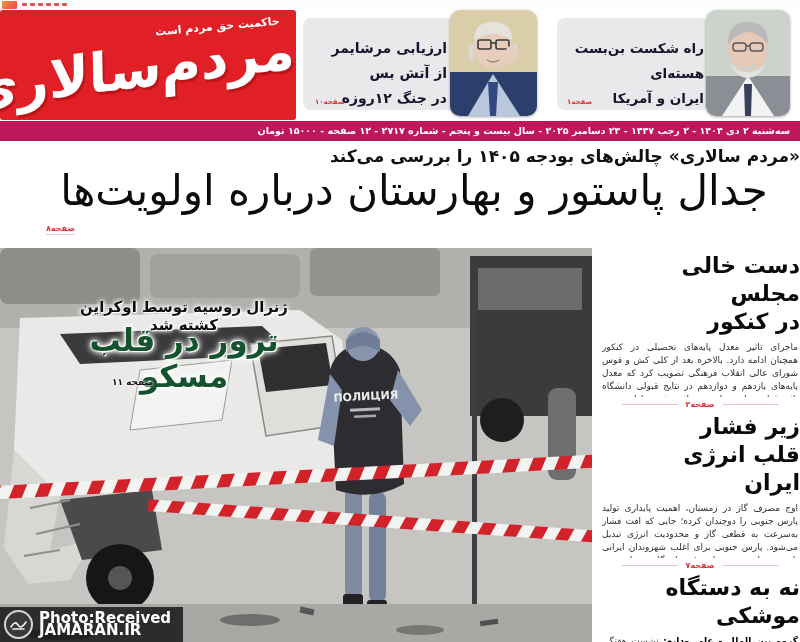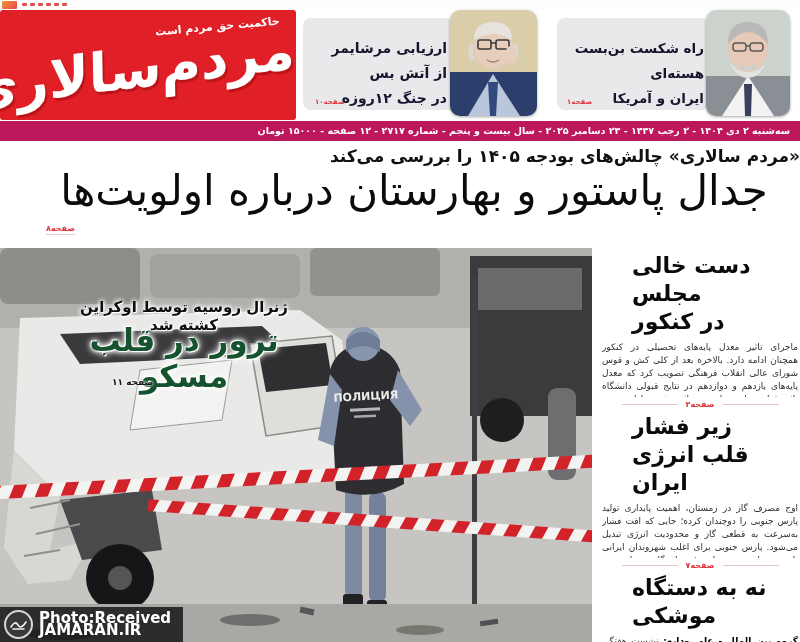--- a/index.html
+++ b/index.html
@@ -49,21 +49,21 @@
   .cap-page{position:absolute;top:129px;left:112px;font-size:9px;font-weight:bold;color:#141414;
            direction:rtl;text-shadow:0 0 3px #fff,0 0 3px #fff;}
   .credit{position:absolute;bottom:0;left:0;display:flex;align-items:center;gap:6px;
           background:rgba(22,22,22,.85);padding:3px 12px 3px 4px;}
   .credit-logo{width:25px;height:25px;border:2px solid #d6d6d6;border-radius:50%;
           background:rgba(70,70,70,.5);display:flex;align-items:center;justify-content:center;}
   .credit-text{display:flex;flex-direction:column;line-height:11.5px;}
   .credit-text span{font-size:15px;font-weight:bold;color:#fff;}
   
   .rightcol{position:absolute;left:600px;top:248px;width:200px;height:394px;direction:rtl;}
-  .art-title{text-align:left;font-weight:bold;font-size:22px;line-height:28px;color:#0a0a0a;margin-top:4px;margin-left:32px;}
+  .art-title{text-align:right;font-weight:bold;font-size:22px;line-height:28px;color:#0a0a0a;margin-top:4px;margin-left:32px;}
   .art-body{margin:5px 2px 3px;font-size:9px;line-height:13px;text-align:justify;color:#2e2e2e;
             max-height:56px;overflow:hidden;}
   .art-body .lead-in{font-weight:bold;color:#000;}
   .marker{display:flex;align-items:center;justify-content:center;gap:8px;margin:1px 0 3px;}
   .marker .ln{width:56px;height:1px;background:#e3c6c6;}
   .marker .pg{font-size:8px;font-weight:bold;color:#e0353a;}
 </style>
 </head>
 <body>
 

